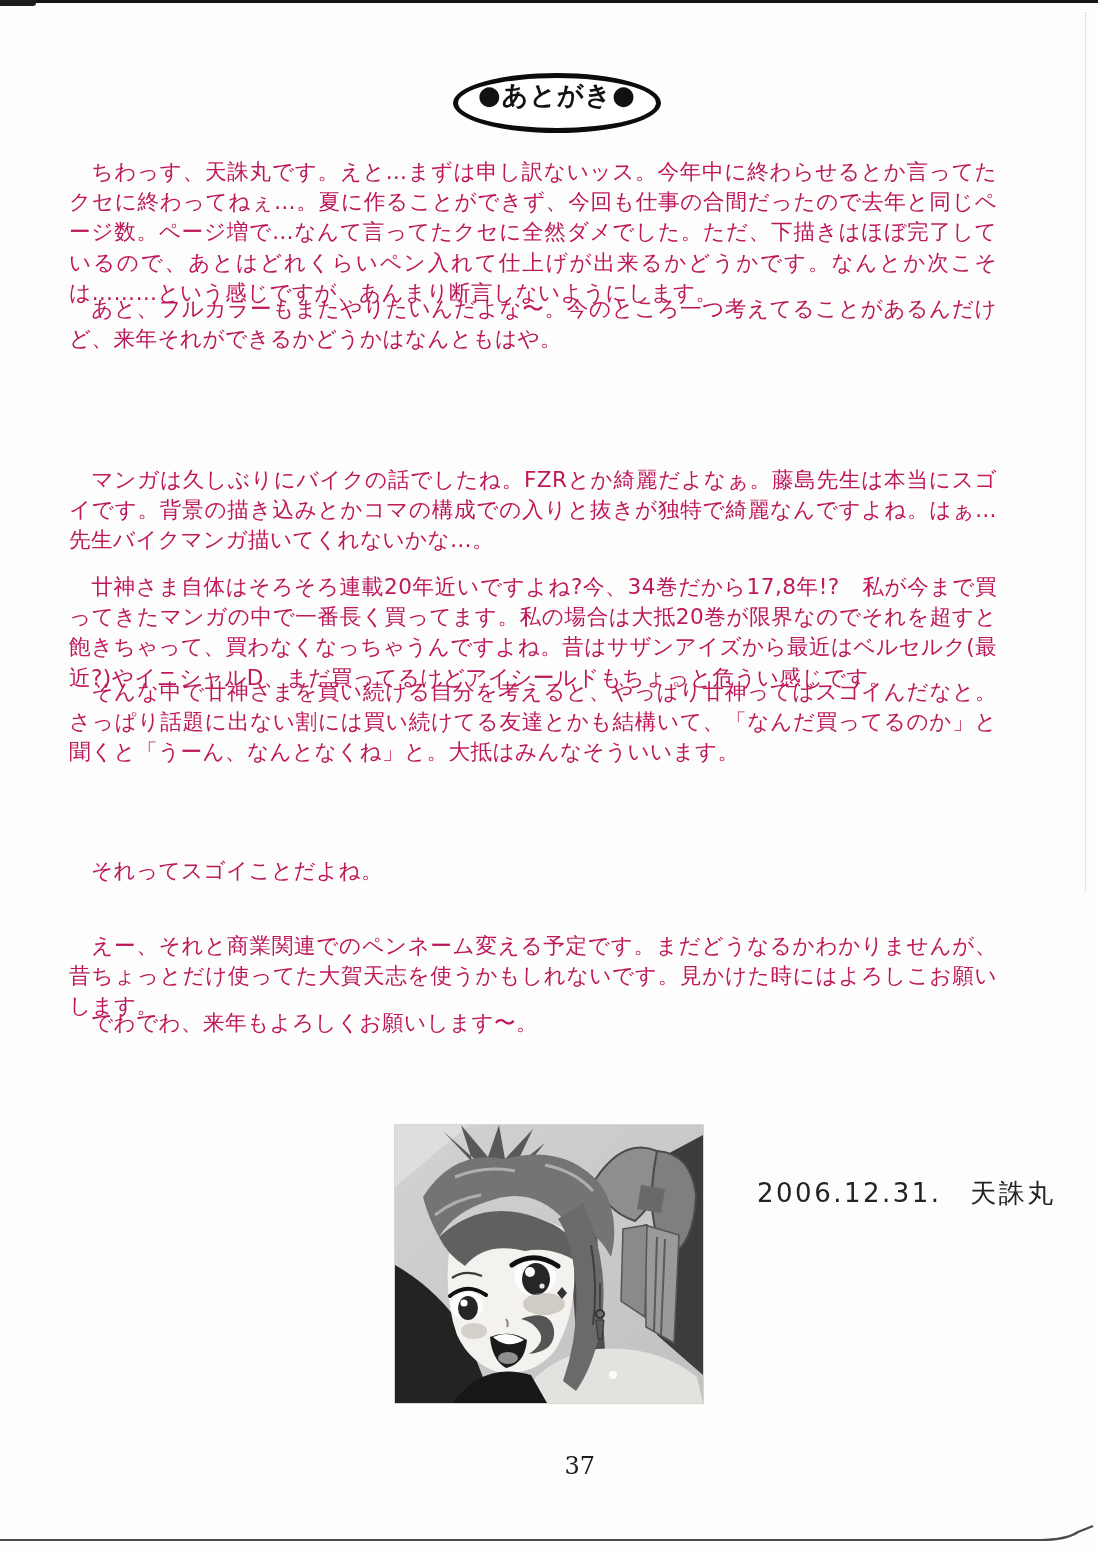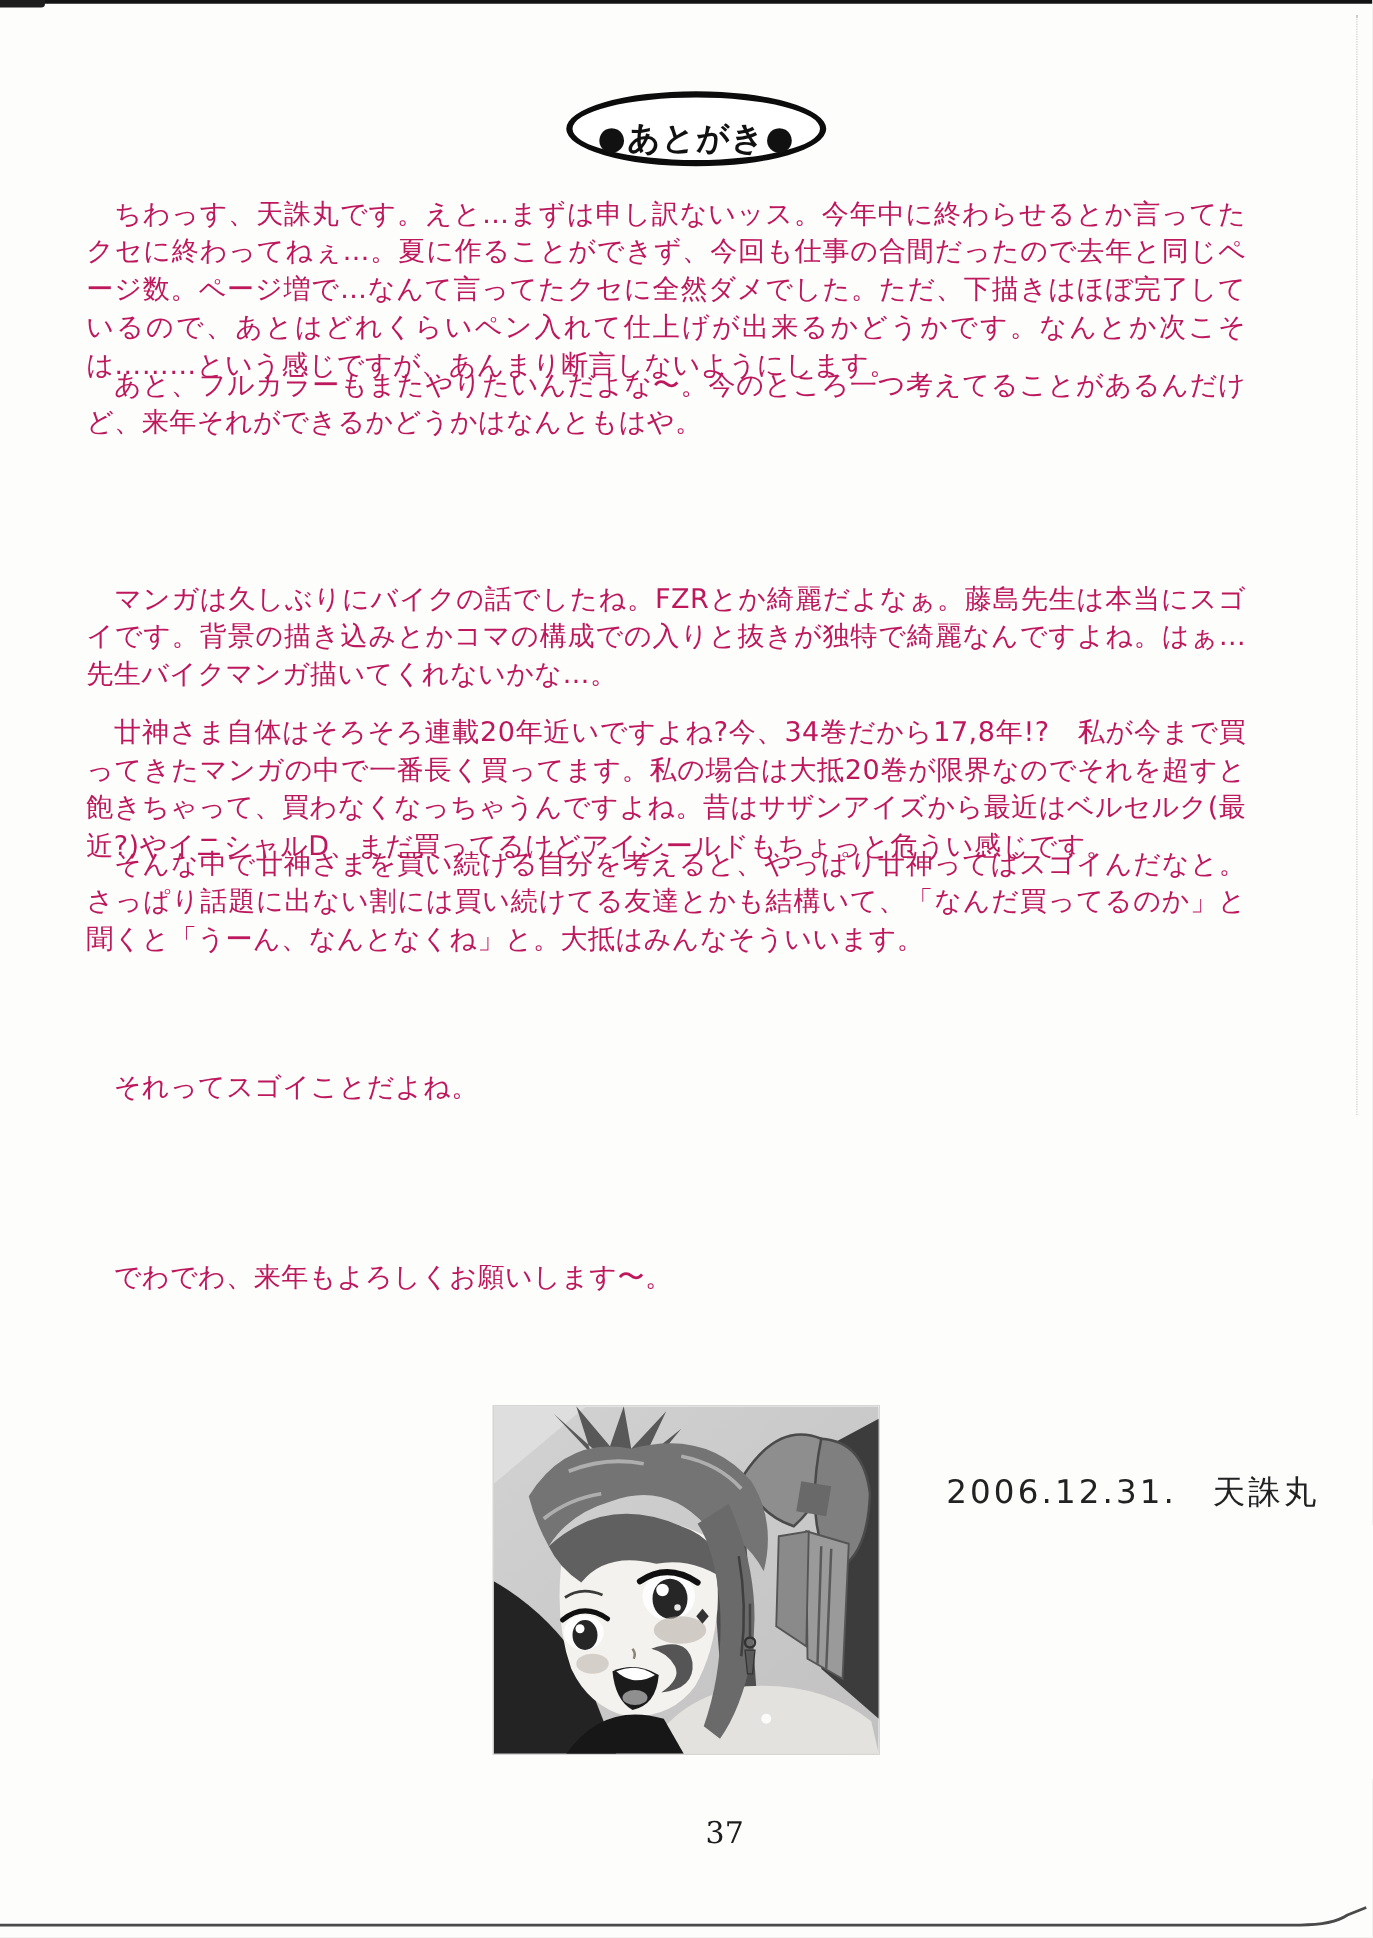--- a/index.html
+++ b/index.html
@@ -13,21 +13,21 @@
   }
   
   .scan-top{position:absolute;top:0;left:0;width:100%;height:3px;background:#141414;}
   .scan-smudge{position:absolute;top:0;left:0;width:36px;height:6px;background:#1d1d1d;border-radius:0 0 3px 0;}
   .scan-right{position:absolute;top:12px;left:1085px;height:880px;width:0;border-left:1px dotted #cfcfcf;}
   .scan-bottom{position:absolute;top:1524px;left:0;width:1098px;height:24px;}
   
   .oval{
     position:absolute;top:73px;left:453px;width:198px;height:50px;
     border:5px solid #0c0c0c;border-radius:50%;
-    display:flex;align-items:flex-end;justify-content:center;
+    display:flex;align-items:flex-start;justify-content:center;
     background:#fff;
   }
   .oval span{font-size:26px;font-weight:600;letter-spacing:1px;color:#111;white-space:nowrap;}
   
   .para{
     position:absolute;left:69px;width:928px;
     font-size:21.6px;line-height:30.2px;
     text-align:justify;color:#be185d;
     letter-spacing:0.4px;
   }
@@ -57,20 +57,21 @@
   <div class="oval">
     <span>●あとがき●</span>
   </div>
 
   <div class="para" style="top:157px">　ちわっす、天誅丸です。えと…まずは申し訳ないッス。今年中に終わらせるとか言ってたクセに終わってねぇ…。夏に作ることができず、今回も仕事の合間だったので去年と同じページ数。ページ増で…なんて言ってたクセに全然ダメでした。ただ、下描きはほぼ完了しているので、あとはどれくらいペン入れて仕上げが出来るかどうかです。なんとか次こそは………という感じですが、あんまり断言しないようにします。</div>
   <div class="para" style="top:294px">　あと、フルカラーもまたやりたいんだよな〜。今のところ一つ考えてることがあるんだけど、来年それができるかどうかはなんともはや。</div>
   <div class="para" style="top:465px">　マンガは久しぶりにバイクの話でしたね。FZRとか綺麗だよなぁ。藤島先生は本当にスゴイです。背景の描き込みとかコマの構成での入りと抜きが独特で綺麗なんですよね。はぁ…先生バイクマンガ描いてくれないかな…。</div>
   <div class="para" style="top:572px">　廿神さま自体はそろそろ連載20年近いですよね?今、34巻だから17,8年!?　私が今まで買ってきたマンガの中で一番長く買ってます。私の場合は大抵20巻が限界なのでそれを超すと飽きちゃって、買わなくなっちゃうんですよね。昔はサザンアイズから最近はベルセルク(最近?)やイニシャルD、まだ買ってるけどアイシールドもちょっと危うい感じです。</div>
   <div class="para" style="top:677px">　そんな中で廿神さまを買い続ける自分を考えると、やっぱり廿神ってばスゴイんだなと。さっぱり話題に出ない割には買い続けてる友達とかも結構いて、「なんだ買ってるのか」と聞くと「うーん、なんとなくね」と。大抵はみんなそういいます。</div>
   <div class="para" style="top:856px">　それってスゴイことだよね。</div>
+  <div class="para" style="top:931px">　えー、それと商業関連でのペンネーム変える予定です。まだどうなるかわかりませんが、昔ちょっとだけ使ってた大賀天志を使うかもしれないです。見かけた時にはよろしこお願いします。</div>
   <div class="para" style="top:1008px">　でわでわ、来年もよろしくお願いします〜。</div>
 
   <div class="sig">2006.12.31.　天誅丸</div>
 
   <div class="illu">
     <svg width="308" height="278" viewBox="0 0 308 278">
       <defs>
         <linearGradient id="bgG" x1="0" y1="0" x2="1" y2="1">
           <stop offset="0" stop-color="#d2d2d2"></stop>
             <stop offset="1" stop-color="#c1c1c1"></stop>

